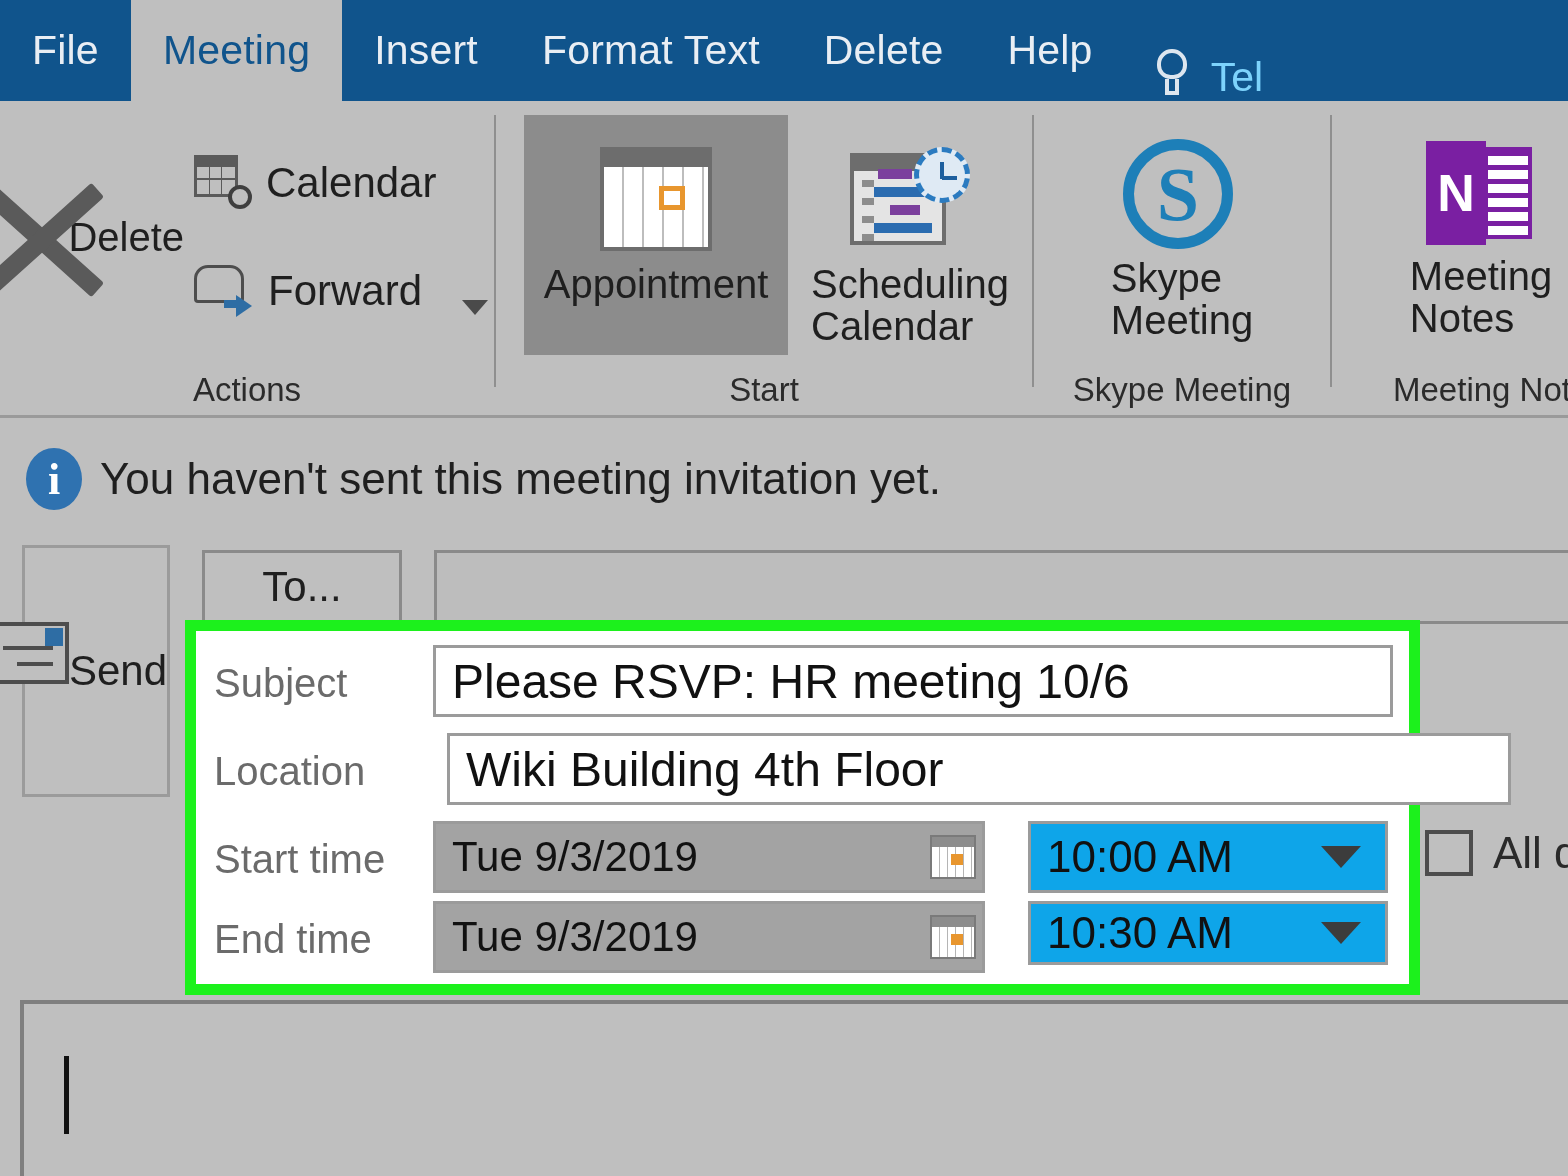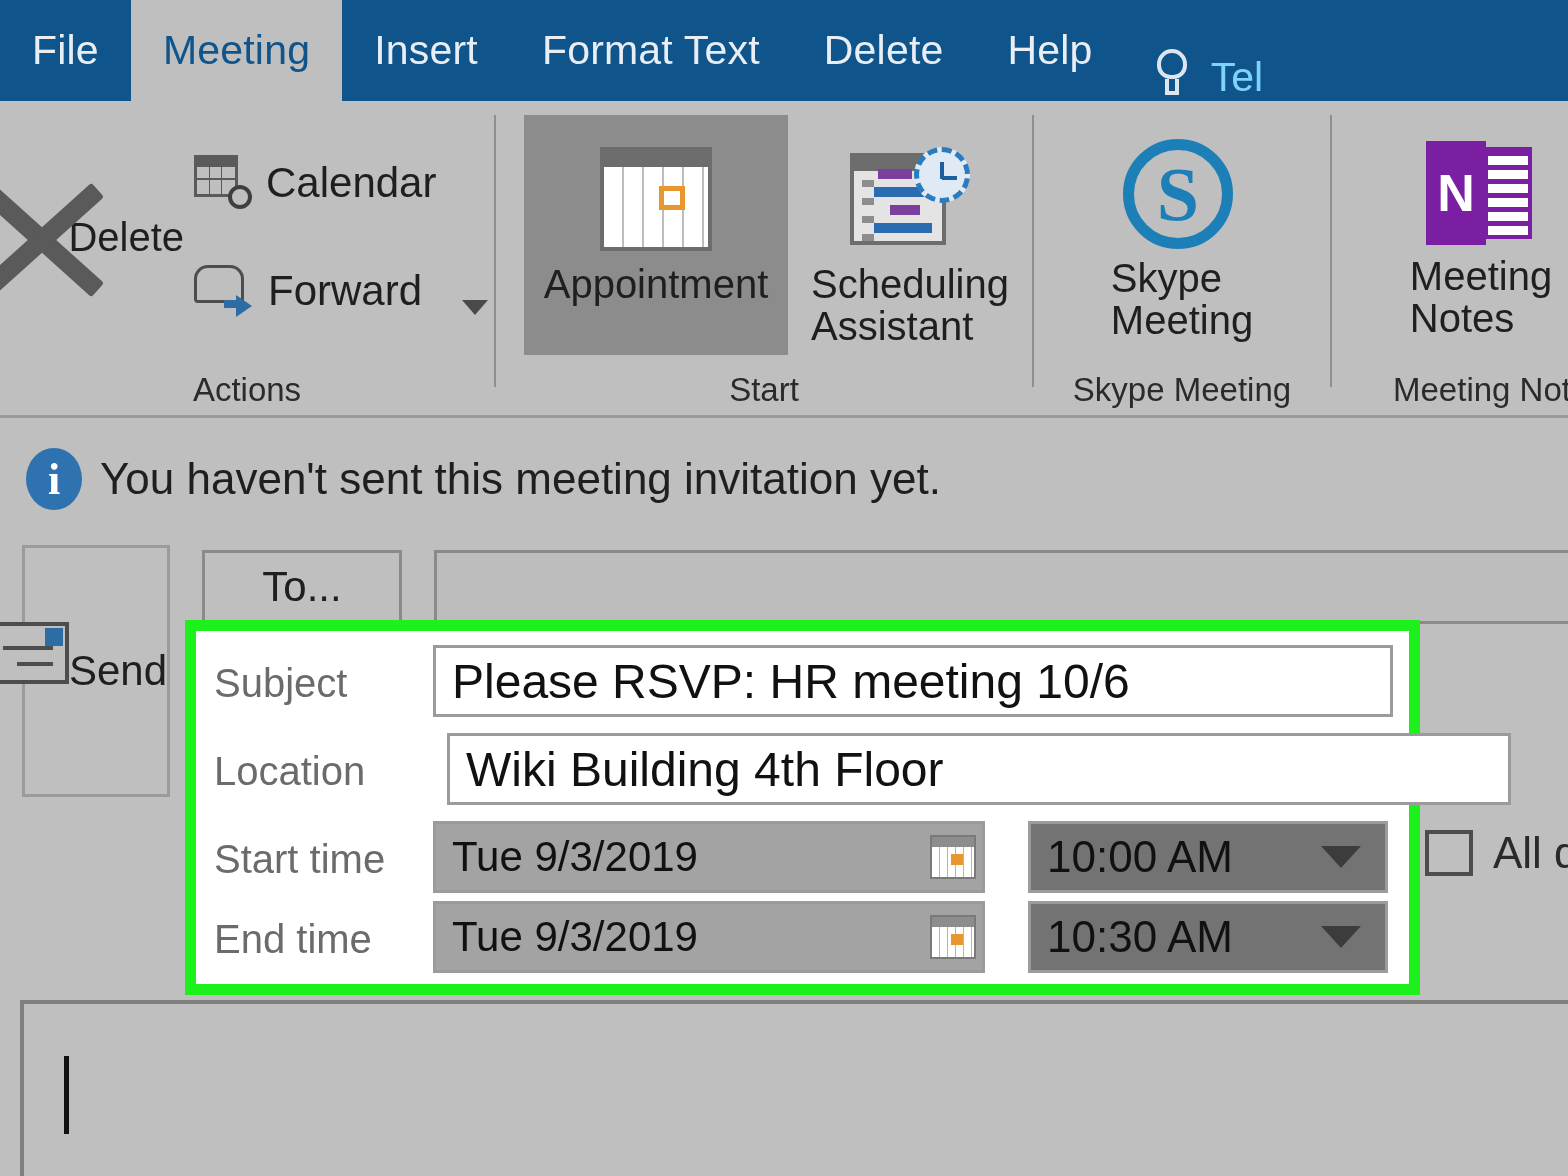--- a/index.html
+++ b/index.html
@@ -499,21 +499,21 @@
       repeating-linear-gradient(to right, #ffffff 0 7px, #b5b5b5 7px 8px),
       repeating-linear-gradient(to bottom, #ffffff 0 7px, #b5b5b5 7px 8px);
   }
   .cal-btn .co {
     position:absolute; left:19px; top:17px; width:12px; height:11px;
     background:#e8962e;
   }
   .time-input {
     position: absolute;
     border: 3px solid #9b9b9b;
-    background: #737373;
+    background: #0ea5e9;
     box-sizing: border-box;
     display: flex;
     align-items: center;
     padding-left: 16px;
     font-size: 44px;
     color: #111111;
     white-space: nowrap;
   }
   .time-arrow {
     position: absolute;
@@ -627,21 +627,21 @@
           <span class="stub" style="top:59px;"></span>
           <span class="stub" style="top:77px;"></span>
         </span>
         <span class="bar b1"></span>
           <span class="bar b2"></span>
         <span class="bar b3"></span>
           <span class="bar b4"></span>
         <span class="clock"></span>
       </span>
       <span class="caption">Scheduling
-Assistant</span>
+Calendar</span>
     </div>
 
     <div class="rgroup-label">Start</div>
   </div>
   <div class="vsep" style="left:1032px;"></div>
 
   <div class="rgroup" style="left:1034px; width:296px;">
     <div class="btn-big" style="left:52px; width:192px; height:240px;">
       <span class="skype-icon">
         <span class="ring"></span>
@@ -703,21 +703,21 @@
         <span class="co"></span>
     </span></div>
   <div class="time-input" style="left:832px; top:190px; width:360px; height:72px;">10:00 AM<span class="time-arrow"></span></div>
 
   <div class="field-label" style="top:286px;">End time</div>
   <div class="date-input" style="left:237px; top:270px; width:552px; height:72px;">Tue 9/3/2019<span class="cal-btn">
       <span class="ch"></span>
         <span class="cg"></span>
         <span class="co"></span>
     </span></div>
-  <div class="time-input" style="left:832px; top:270px; width:360px; height:72px;">10:30 AM<span class="time-arrow"></span></div>
+  <div class="time-input" style="left:832px; top:270px; width:360px; height:64px;">10:30 AM<span class="time-arrow"></span></div>
 </div>
 
 <div class="allday-wrap">
   <span class="allday-box"></span>
   <span class="allday-label">All da</span>
 </div>
 
 <div class="body-area">
   <span class="caret"></span>
 </div>

